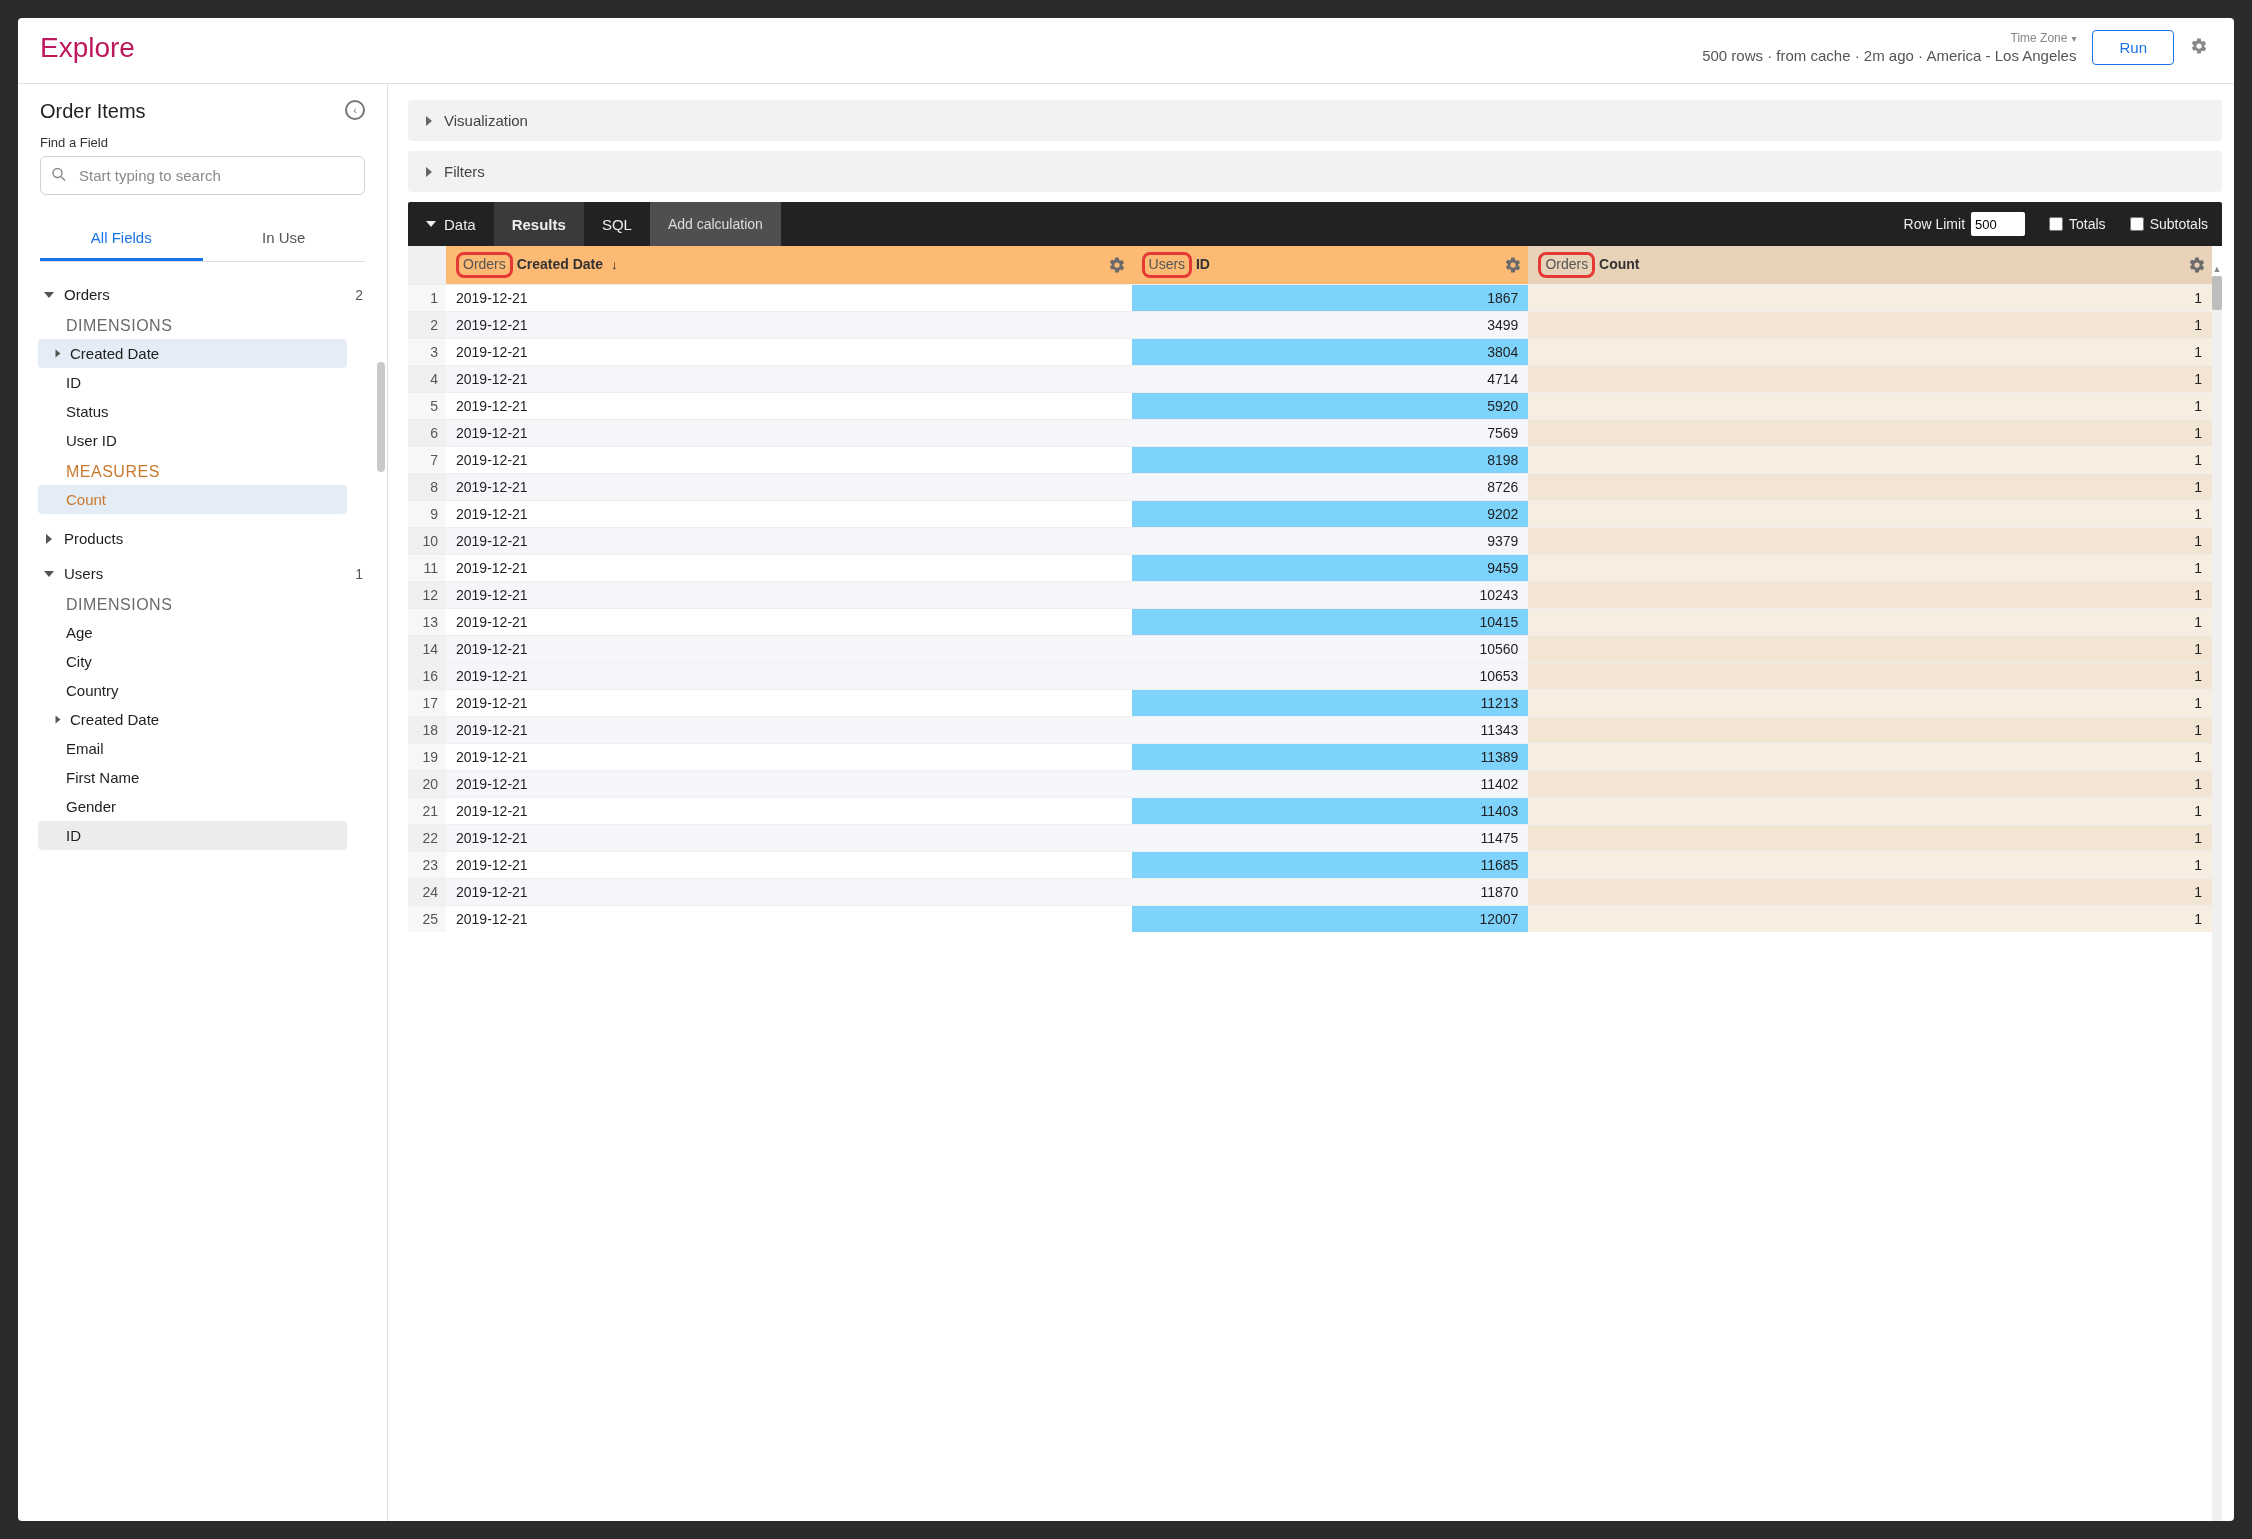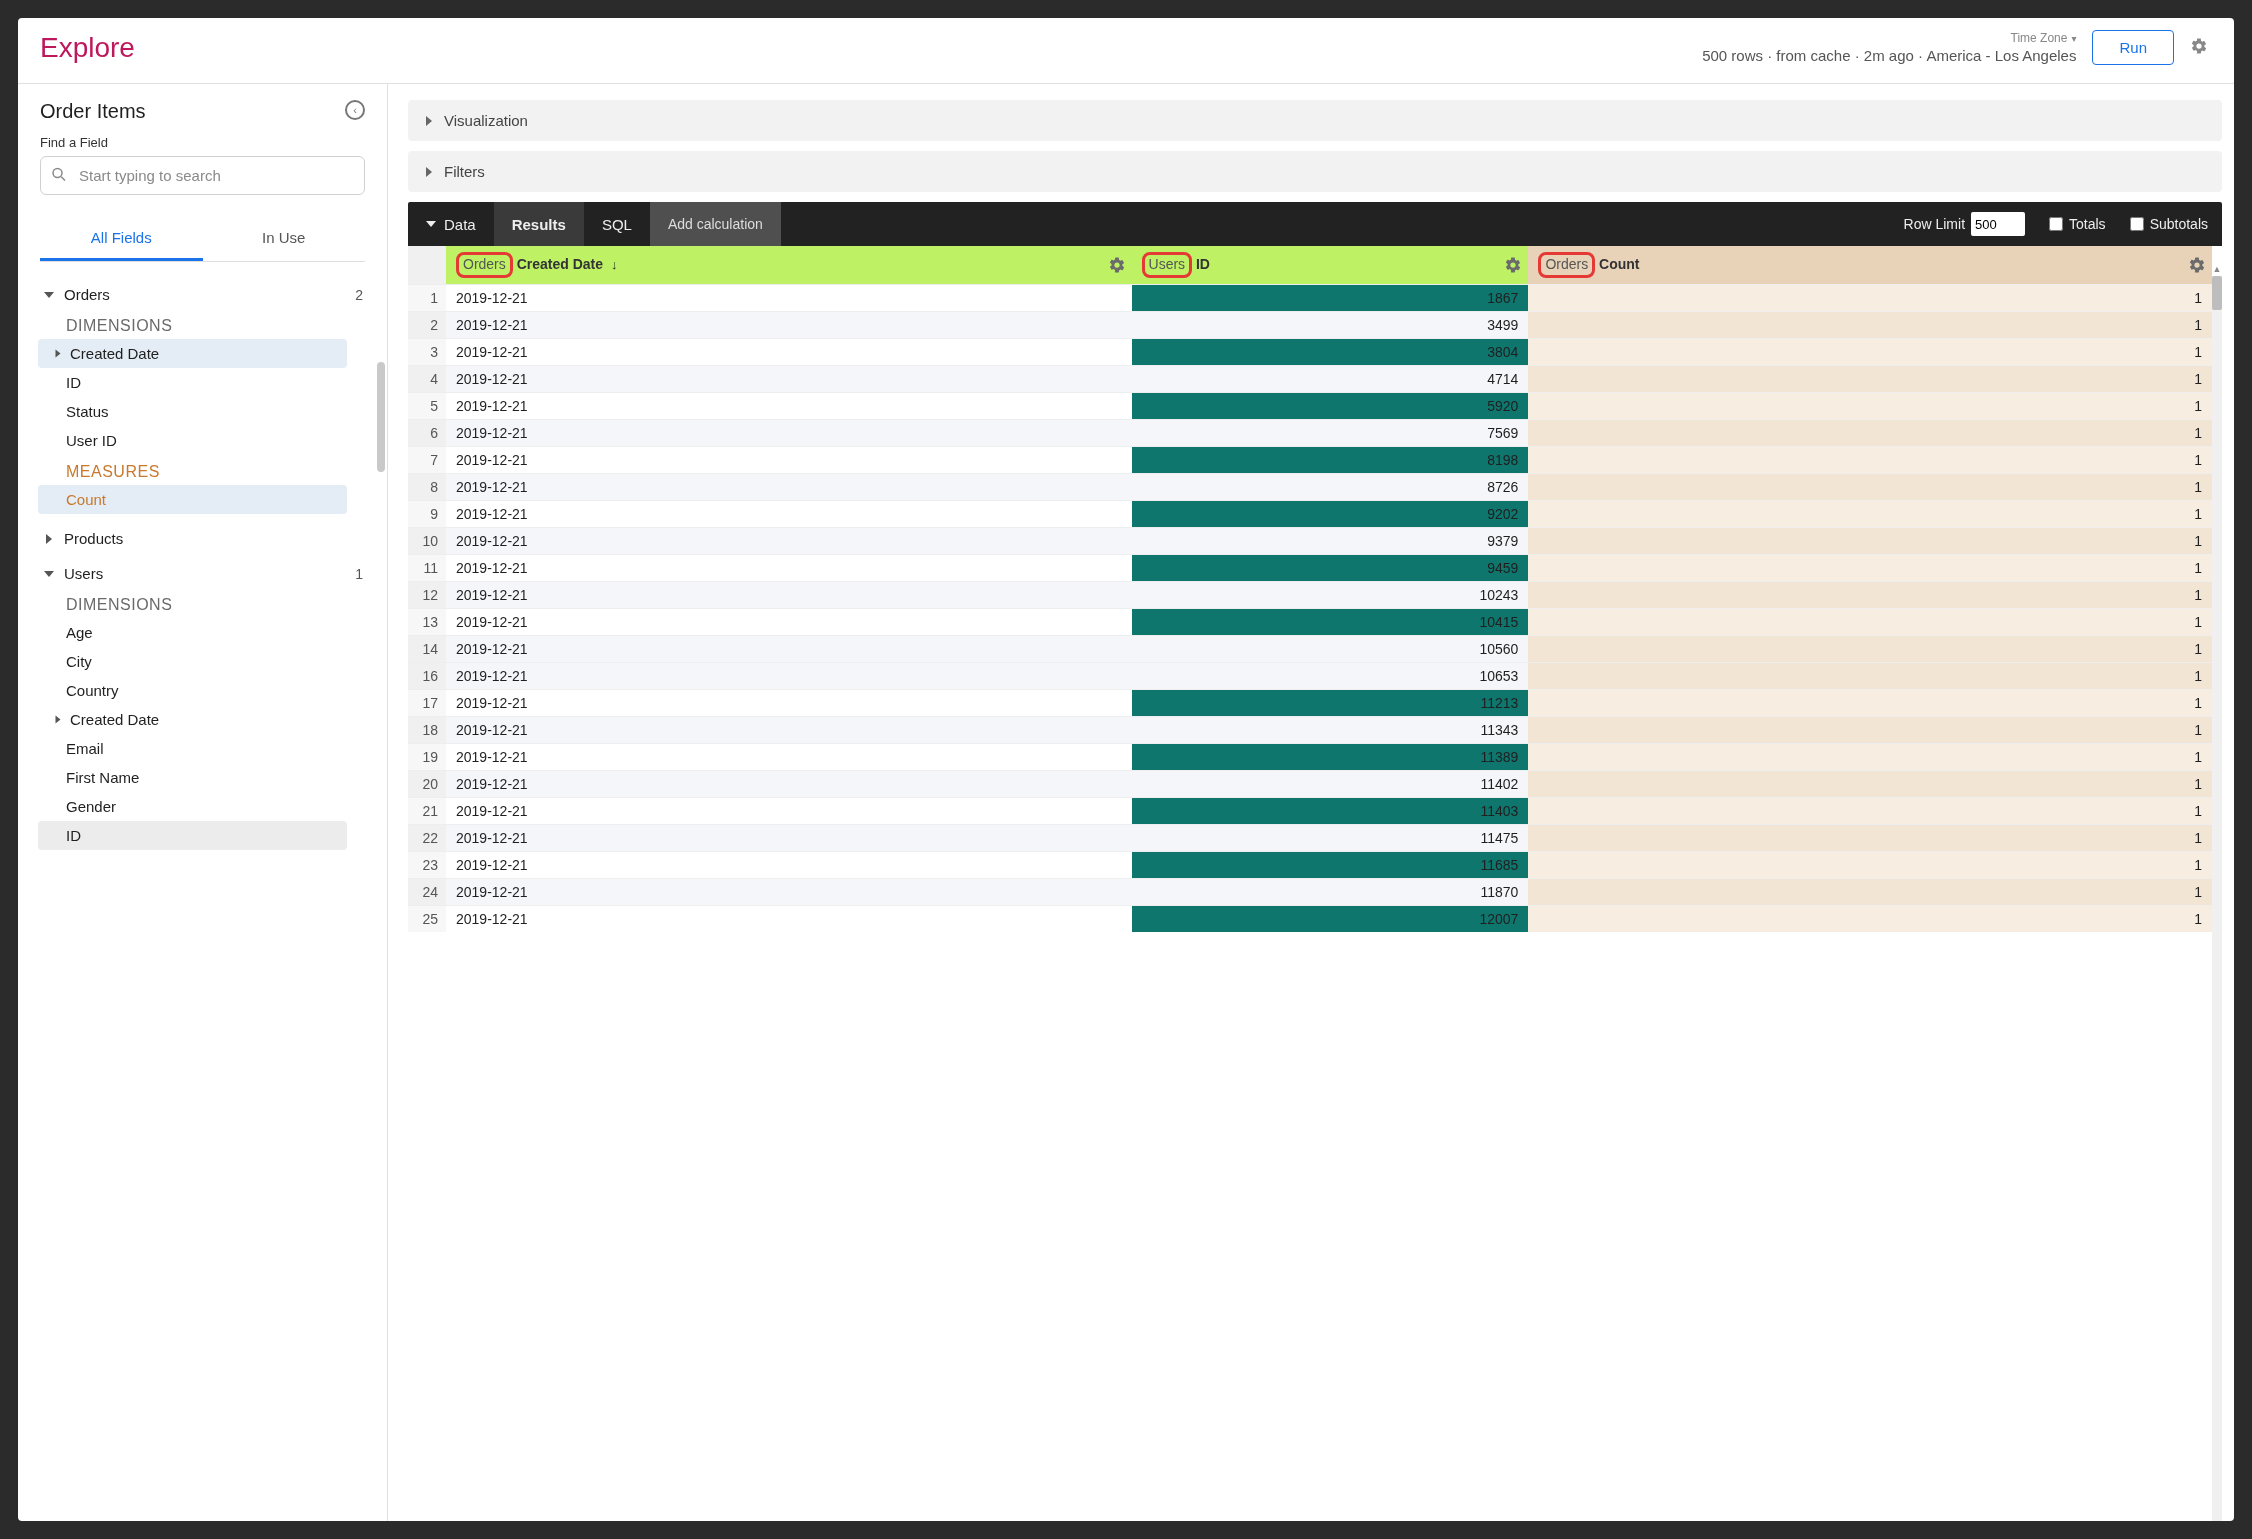--- a/index.html
+++ b/index.html
@@ -65,32 +65,32 @@
   .rowlimit-lbl{ font-size:14px; margin-right:6px;}
   .rowlimit-input{ width:54px; height:24px; font-size:13px; padding:2px 4px; border:none; border-radius:2px;}
   .chk{ display:flex; align-items:center; gap:6px; margin-left:24px; font-size:14px; cursor:pointer;}
   .chk input{ width:14px; height:14px; accent-color:#888;}
   .databar-pad{ width:14px;}
 
   .tbl-wrap{ flex:1; min-height:0; position:relative;}
   .tbl-scroll{ overflow:auto; height:100%;}
   table.results{ width:calc(100% - 10px); border-collapse:collapse; font-size:14px; table-layout:fixed;}
   table.results th{ font-weight:400; text-align:left; padding:6px 10px; position:relative; white-space:nowrap;}
-  th.dim-col{ background:#bef264;}
+  th.dim-col{ background:#fdba74;}
   th.meas-col{ background:#e8d3b9;}
   th.row-col{ background:#f0f0f0; width:38px; text-align:right; padding-right:8px;}
   th .colgear{ position:absolute; right:6px; top:50%; transform:translateY(-50%); color:#6b6b6b; cursor:pointer;}
   th .view-name{ color:#555;}
   th .field-name{ font-weight:600; color:#333;}
   th .sort-ic{ margin-left:4px; font-size:13px;}
   .annot{ display:inline-block; border:3px solid #e53935; border-radius:8px; padding:1px 4px 2px 4px; line-height:1.2;}
   td{ padding:5px 10px; border-top:1px solid #eee; white-space:nowrap;}
   td.rownum{ text-align:right; color:#555; background:#f7f7f7; width:38px; padding-right:8px;}
   td.dim{ background:#fff;}
-  td.dim-r{ text-align:right; background:#0f766e;}
+  td.dim-r{ text-align:right; background:#7dd3fc;}
   td.meas{ text-align:right; background:#f7ede1;}
   tr.alt td.dim, tr.alt td.dim-r { background:#f4f6f9;}
   tr.alt td.meas{ background:#f2e5d4;}
   tr.alt td.rownum{ background:#f0f0f0;}
 
   .vscroll{ position:absolute; right:0; top:30px; width:10px; background:#f0f0f0; bottom:0;}
   .vscroll-thumb{ position:absolute; top:0; width:100%; height:34px; background:#bdbdbd; border-radius:2px;}
   .vscroll-arrow{ position:absolute; width:10px; height:10px; left:0; font-size:9px; color:#888; text-align:center; line-height:10px;}
   .vscroll-arrow.up{ top:-12px;}
 

